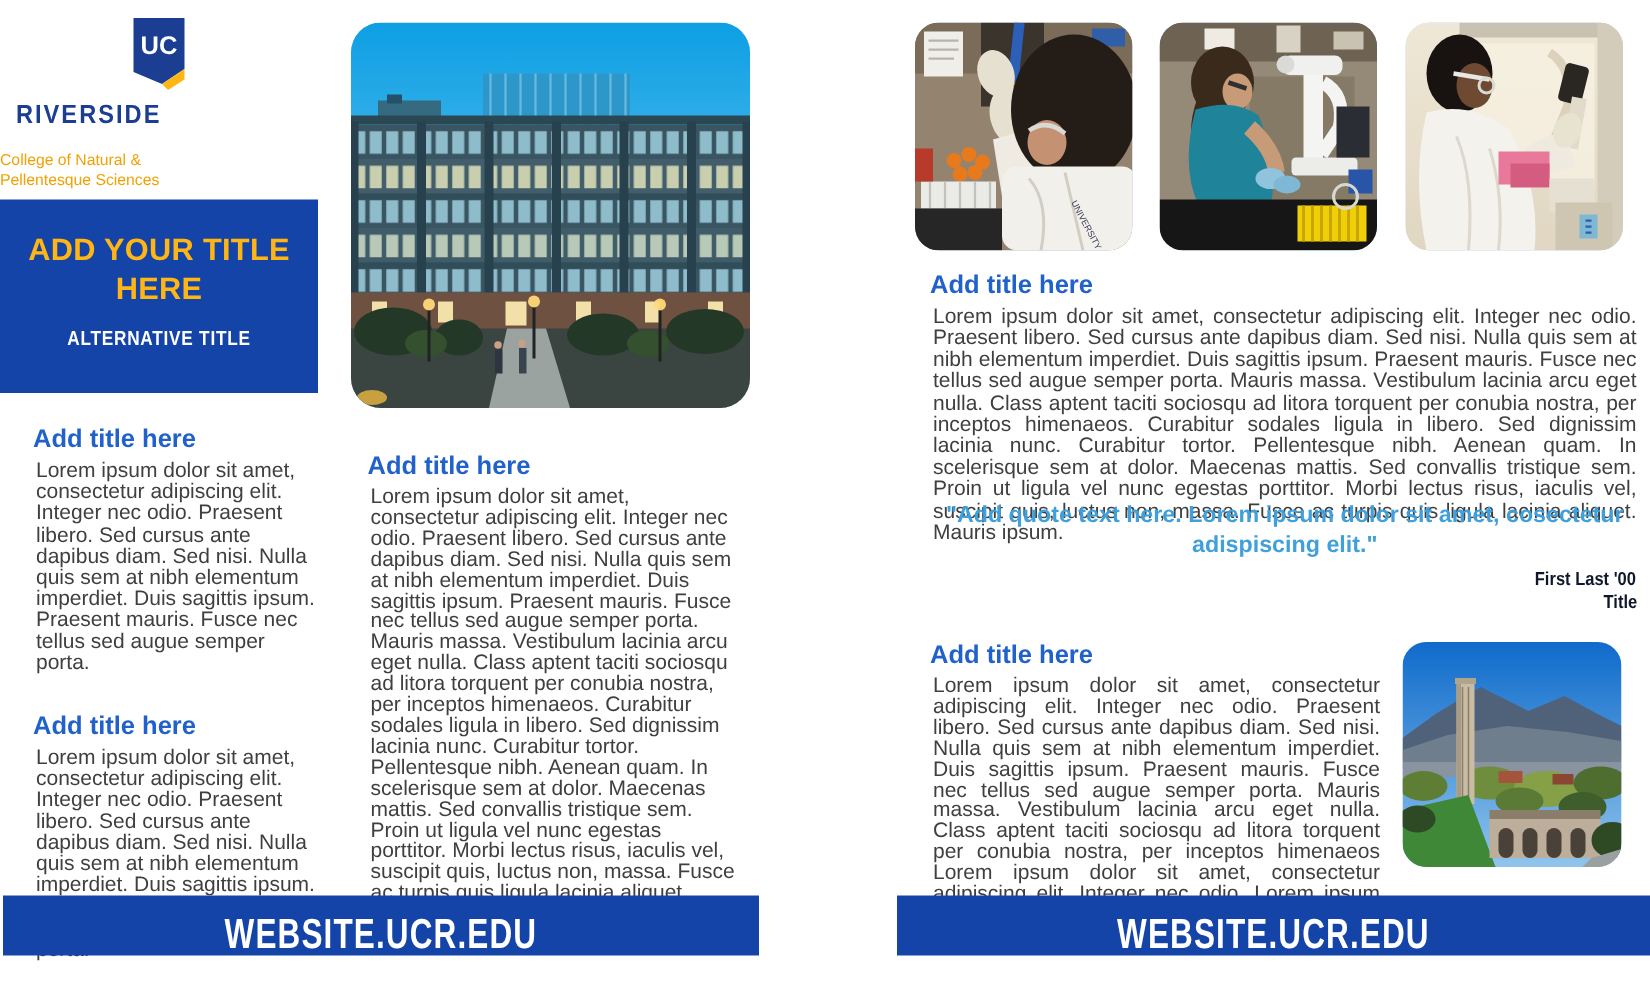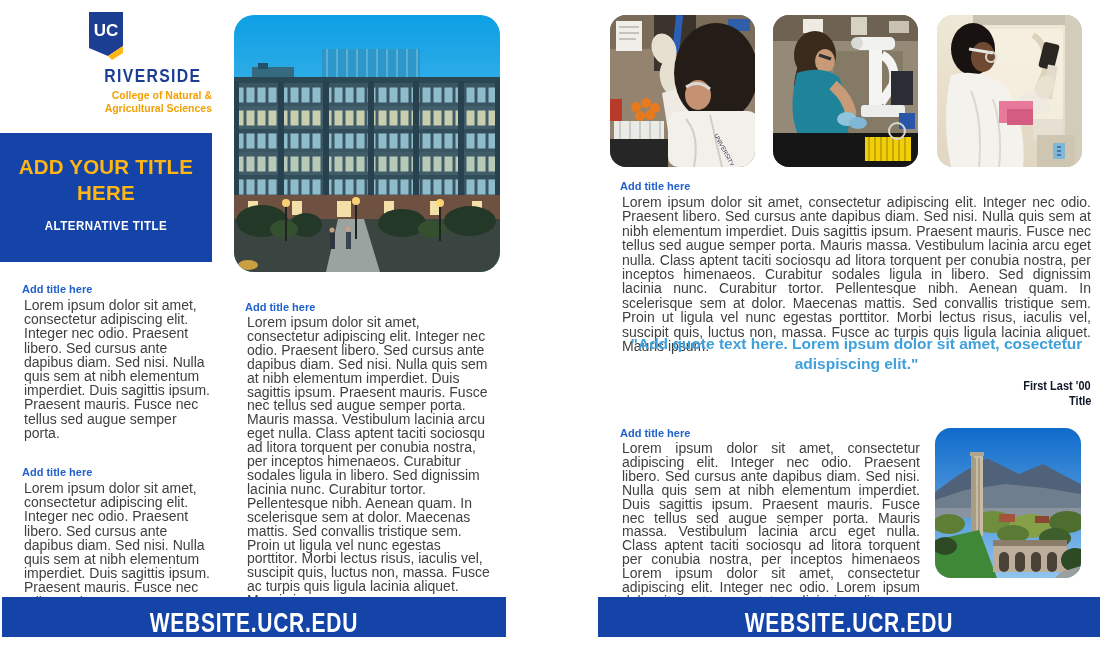--- a/index.html
+++ b/index.html
@@ -1,37 +1,37 @@
 <!DOCTYPE html>
 <html><head>
 <meta charset="utf-8">
 <style>
   html,body{margin:0;padding:0;background:#ffffff;}
   body{width:1100px;height:655px;font-family:"Liberation Sans",sans-serif;-webkit-font-smoothing:antialiased;}
   .canvas{position:relative;width:1100px;height:655px;background:#fff;overflow:hidden;}
   .abs{position:absolute;}
 
   
-  .logo-block{left:0;top:12px;width:212px;text-align:right;}
+  .logo-block{left:0;top:12px;width:212px;text-align:left;}
   .logo-shield{display:block;margin:0 auto;}
   .wordmark{margin-top:4px;font-size:17.5px;font-weight:bold;color:#1B3E93;letter-spacing:1.5px;transform:scaleX(.9);transform-origin:center;}
-  .college{margin-top:2px;font-size:10.5px;line-height:12.5px;font-weight:bold;color:#F1A104;}
+  .college{margin-top:14px;font-size:10.5px;line-height:12.5px;font-weight:normal;color:#F1A104;}
 
   .title-banner{left:0;top:133px;width:212px;height:129px;background:#1544A8;box-sizing:border-box;text-align:center;padding:21px 12px 0;}
   .banner-title{color:#FFB615;font-size:20.5px;line-height:26px;font-weight:bold;letter-spacing:.2px;}
   .banner-sub{margin-top:12px;color:#ffffff;font-size:13.5px;font-weight:bold;letter-spacing:.6px;transform:scaleX(.85);transform-origin:center;}
 
   .photo{overflow:hidden;border-radius:18px;background:#cde;}
   .photo svg{display:block;width:100%;height:100%;}
   .building-photo{left:234px;top:15px;width:266px;height:257px;border-radius:20px;}
 
   .col{color:#3F3F3F;}
   .col1{left:22px;top:283px;width:196px;}
   .col2{left:245px;top:301px;width:247px;}
-  .sec-heading{font-size:11px;font-weight:bold;color:#2161CB;margin:0 0 3px 0;}
+  .sec-heading{font-size:17px;font-weight:bold;color:#2161CB;margin:0 0 3px 0;}
   .body-text{font-size:14px;line-height:14.2px;margin:2px;}
   .col2 .body-text{line-height:13.9px;}
   .sec2{margin-top:26px;}
 
   .footer-bar{top:597px;height:40px;background:#1544A8;text-align:center;}
   .footer-left{left:2px;width:504px;}
   .footer-right{left:598px;width:502px;}
   .footer-text{display:inline-block;color:#fff;font-size:28px;font-weight:bold;line-height:52px;letter-spacing:1px;transform:scaleX(.75);transform-origin:center;}
 
   
@@ -55,21 +55,21 @@
 
   <div class="abs logo-block">
     <svg class="logo-shield" width="38" height="50" viewBox="0 0 38 50">
       <polygon points="2,0 36,0 36,34 21,44 2,36" fill="#1B3E93"></polygon>
       <polygon points="21,44 36,34 36,41 25,48" fill="#FFB615"></polygon>
       <text x="19" y="24" text-anchor="middle" font-family="Liberation Sans, sans-serif" font-size="17" font-weight="bold" fill="#ffffff">UC</text>
     </svg>
     <div class="wordmark">RIVERSIDE</div>
     <div class="college">
       <div>College of Natural &amp;</div>
-      <div>Agricultural Sciences</div>
+      <div>Pellentesque Sciences</div>
     </div>
   </div>
 
   <div class="abs title-banner">
     <div class="banner-title">ADD YOUR TITLE HERE</div>
     <div class="banner-sub">ALTERNATIVE TITLE</div>
   </div>
 
   <div class="abs photo building-photo">
     <svg viewBox="0 0 266 257" preserveAspectRatio="none">

